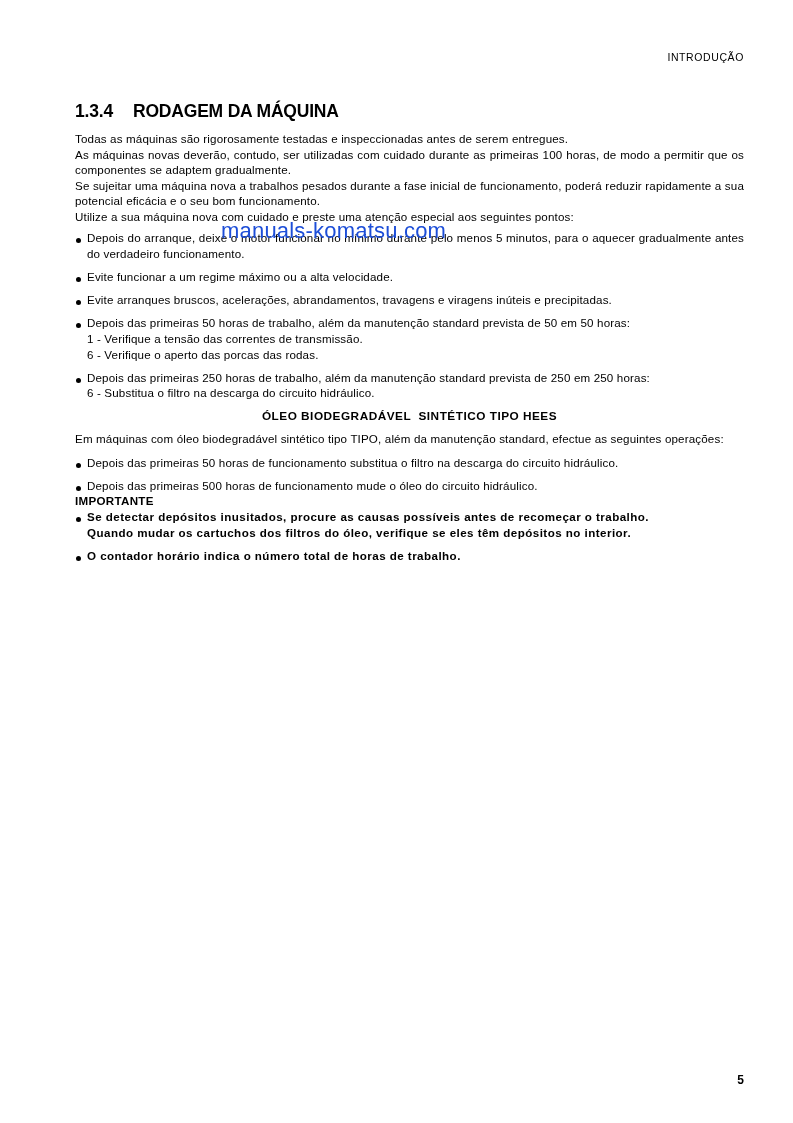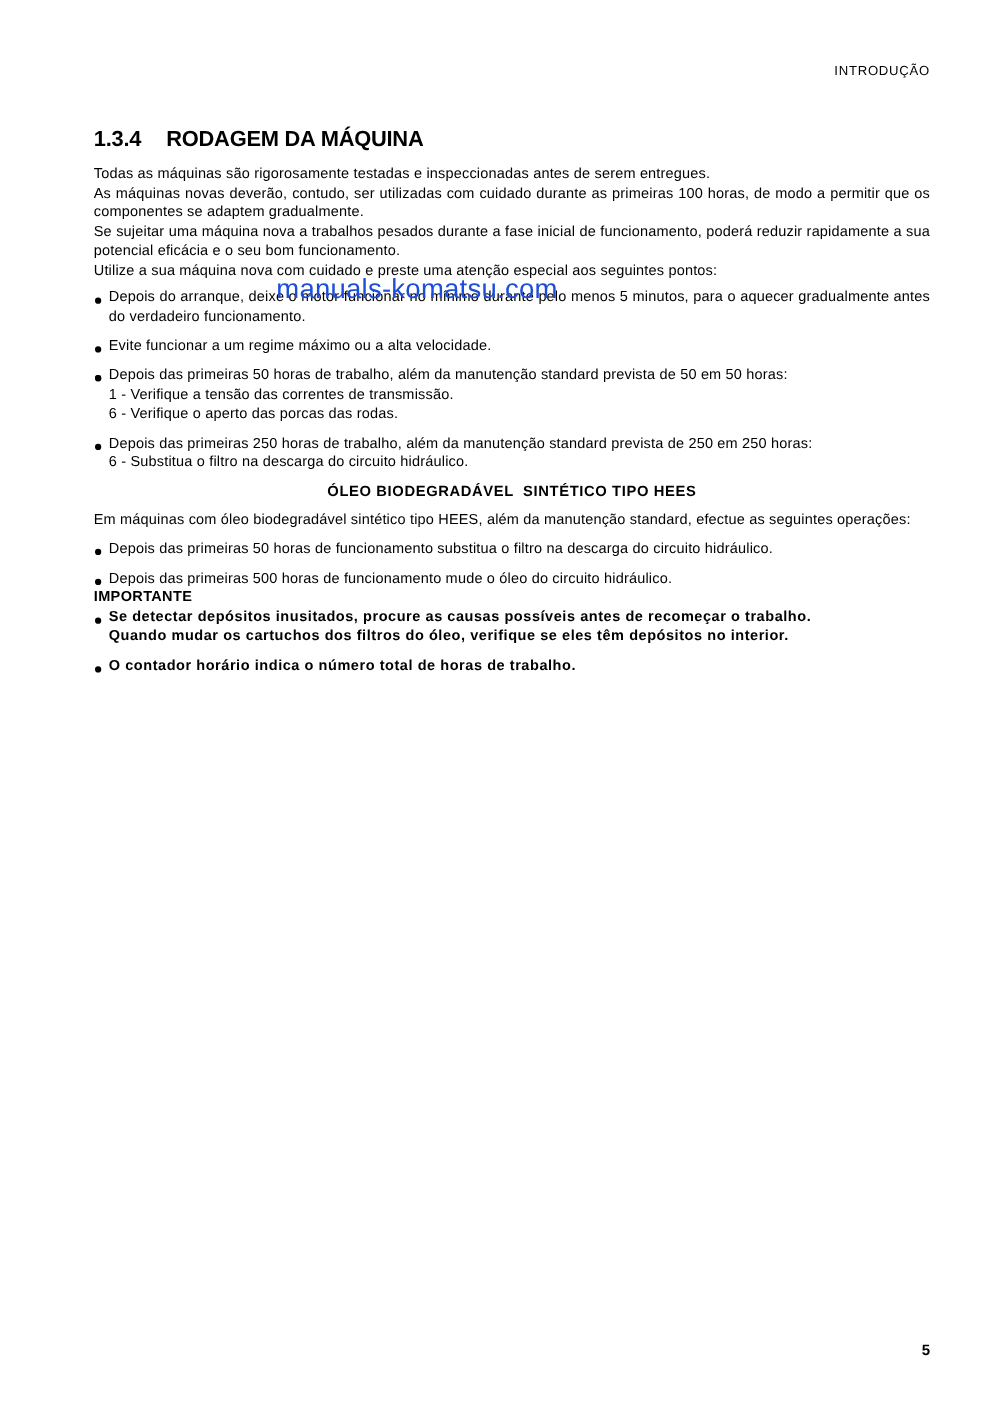--- a/index.html
+++ b/index.html
@@ -41,36 +41,37 @@
     <li class="bullet">
       <span class="dot"></span>
       <span>Depois do arranque, deixe o motor funcionar no mínimo durante pelo menos 5 minutos, para o aquecer gradualmente antes do verdadeiro funcionamento.</span>
     </li>
     <li class="bullet">
       <span class="dot"></span>
       <span>Evite funcionar a um regime máximo ou a alta velocidade.</span>
     </li>
     <li class="bullet">
       <span class="dot"></span>
+      <span>Evite arranques bruscos, acelerações, abrandamentos, travagens e viragens inúteis e precipitadas.</span>
     </li>
     <li class="bullet">
       <span class="dot"></span>
       <span>Depois das primeiras 50 horas de trabalho, além da manutenção standard prevista de 50 em 50 horas:</span>
       <span class="sub">1 - Verifique a tensão das correntes de transmissão.</span>
       <span class="sub">6 - Verifique o aperto das porcas das rodas.</span>
     </li>
     <li class="bullet">
       <span class="dot"></span>
       <span>Depois das primeiras 250 horas de trabalho, além da manutenção standard prevista de 250 em 250 horas:</span>
       <span class="sub">6 - Substitua o filtro na descarga do circuito hidráulico.</span>
     </li>
   </ul>
 
   <div class="subheading" style="white-space:pre;text-align:center;">ÓLEO BIODEGRADÁVEL  SINTÉTICO TIPO HEES</div>
-  <p class="para">Em máquinas com óleo biodegradável sintético tipo HEES, além da manutenção standard, efectue as seguintes operações:</p>
+  <p class="para">Em máquinas com óleo biodegradável sintético tipo TIPO, além da manutenção standard, efectue as seguintes operações:</p>
   <ul class="bullets">
     <li class="bullet">
       <span class="dot"></span>
       <span>Depois das primeiras 50 horas de funcionamento substitua o filtro na descarga do circuito hidráulico.</span>
     </li>
     <li class="bullet">
       <span class="dot"></span>
       <span>Depois das primeiras 500 horas de funcionamento mude o óleo do circuito hidráulico.</span>
     </li>
   </ul>

